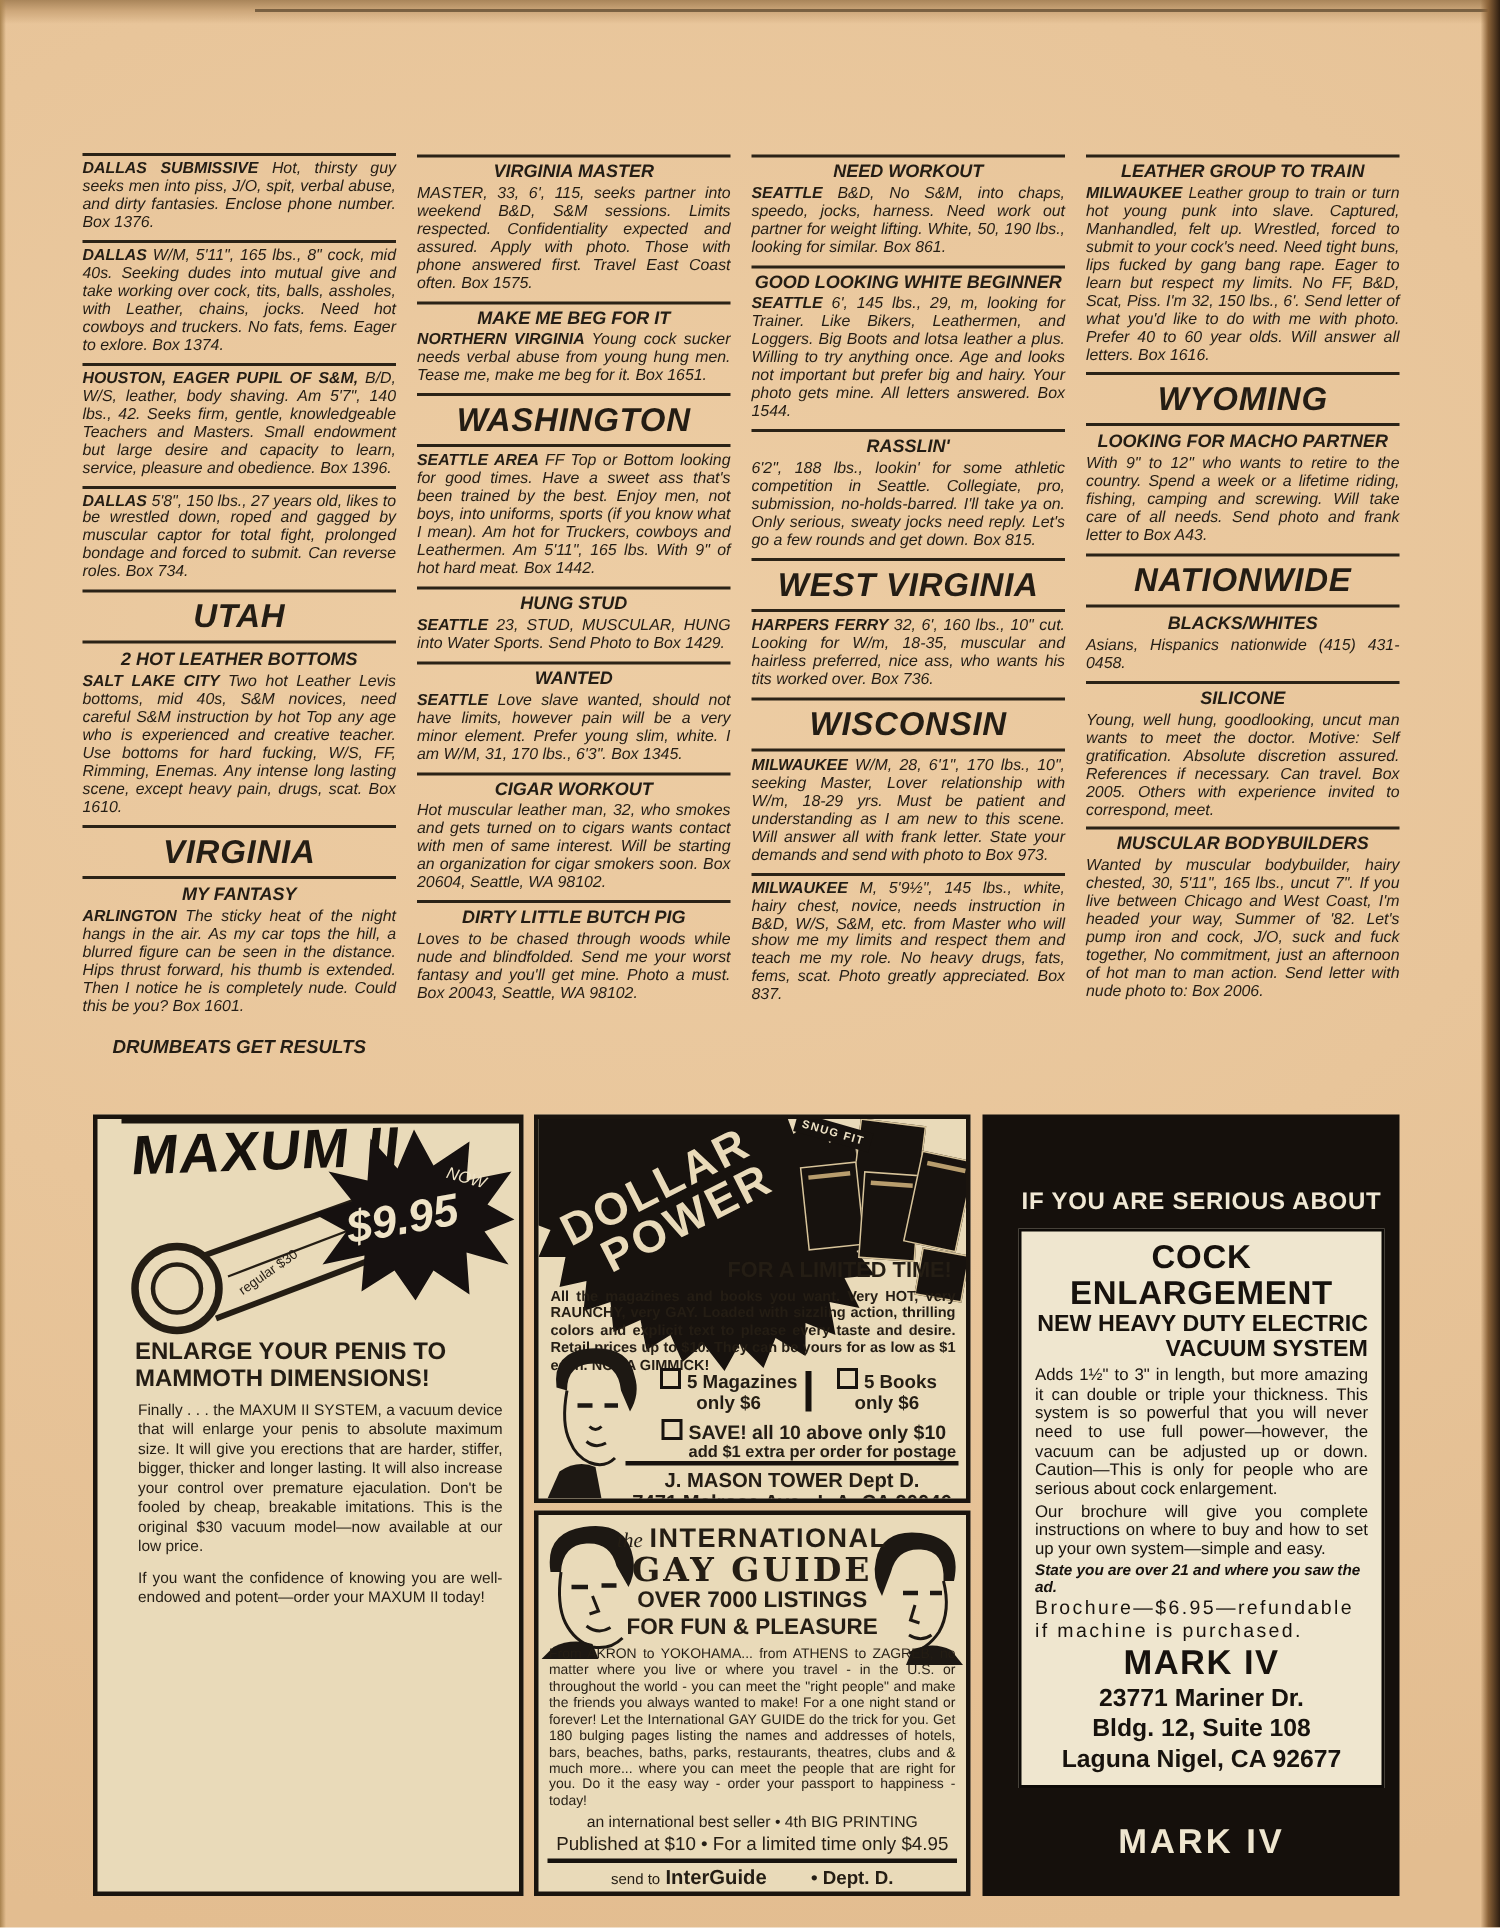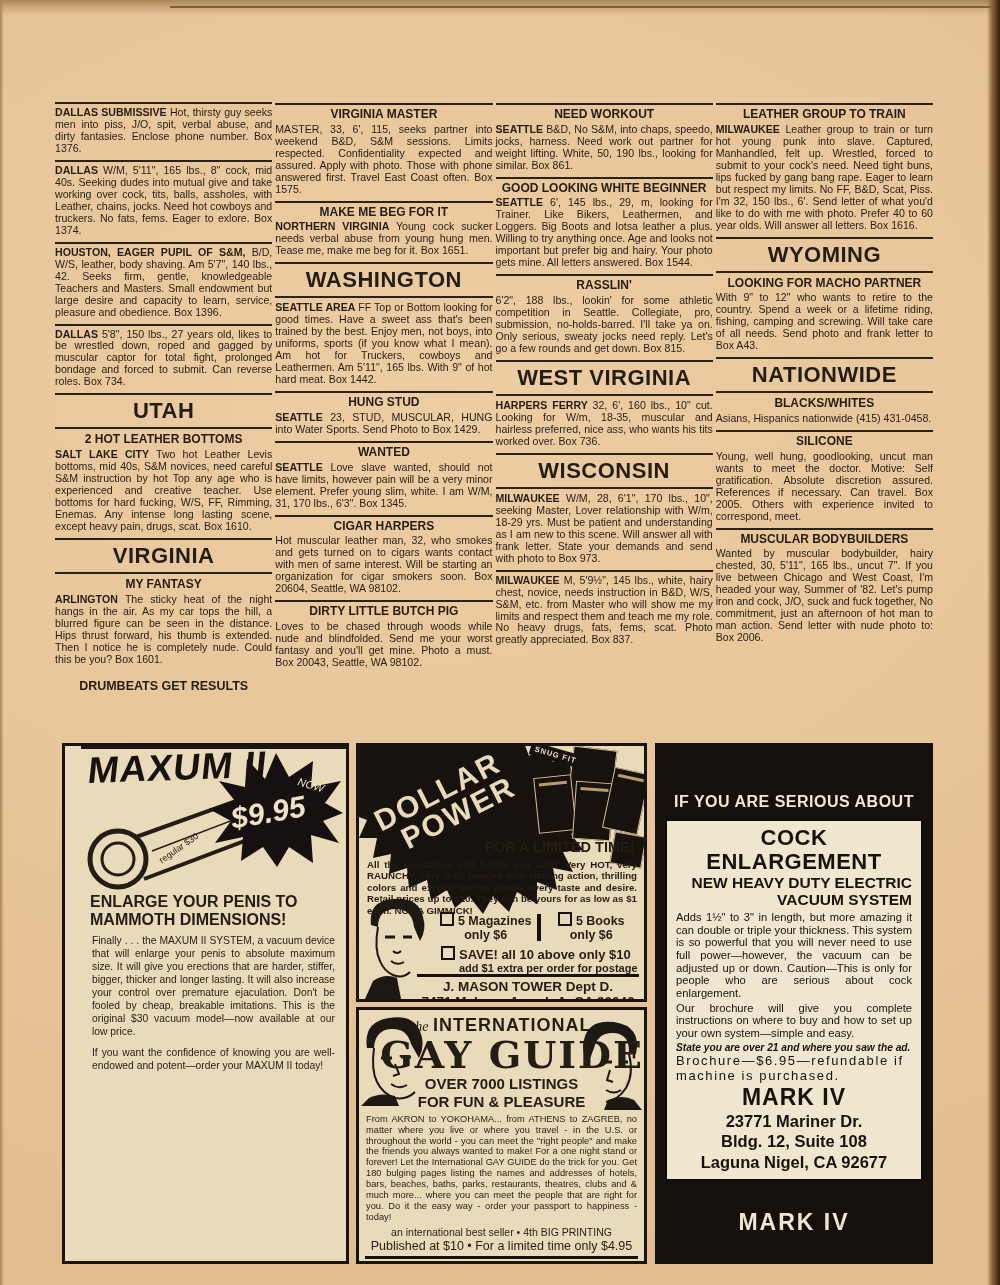--- a/index.html
+++ b/index.html
@@ -10,21 +10,21 @@
   }
   .edge-top{position:absolute;top:0;left:0;right:0;height:16px;
     background:linear-gradient(#a9855a,#cda77a 45%,rgba(233,199,156,0));pointer-events:none;}
   .edge-top:after{content:"";position:absolute;top:6px;left:170px;right:0;height:2px;background:#4d3a24;opacity:.65;}
   .edge-right{position:absolute;top:0;right:0;width:13px;height:100%;
     background:linear-gradient(to right,rgba(0,0,0,0),#8a6238 40%,#2d1d10);}
   .edge-left{position:absolute;top:0;left:0;width:4px;height:100%;
     background:linear-gradient(to right,#a9834f,rgba(0,0,0,0));}
 
   
-  .cols{position:absolute;left:55px;top:102px;width:878px;display:flex;gap:3px;}
+  .cols{position:absolute;left:55px;top:102px;width:878px;display:flex;gap:14px;font-style:italic;}
   .col{flex:1;min-width:0;}
   .adp{font-size:10.6px;line-height:1.13;text-align:justify;margin:0 0 5px;}
   .adp .lead{font-weight:bold;}
   .sub{font-weight:bold;font-size:12px;line-height:1.15;text-align:center;margin:1px 0 2px;}
   .sec{font-weight:bold;font-size:22px;letter-spacing:.5px;text-align:center;
        border-bottom:2px solid #2b2317;padding:1px 0 3px;margin:0 0 4px;}
   .note{font-weight:bold;font-size:12.5px;text-align:center;margin-top:13px;}
   .rt{border-top:2px solid #2b2317;padding-top:3px;}
 
   
@@ -69,37 +69,37 @@
     padding-top:2px;text-align:center;font-weight:bold;}
   .dp-foot .co{font-size:13.5px;}
   .dp-foot .addr{font-size:13.5px;}
   .dp-face{position:absolute;left:4px;bottom:0;}
 
   
   #ad-guide{left:356px;top:1007px;width:291px;height:257px;overflow:hidden;}
   .gg-head{text-align:center;padding-top:5px;position:relative;z-index:2;}
   .gg-line1 .the{font-style:italic;font-family:"Liberation Serif",serif;font-size:14px;}
   .gg-line1 .intl{font-size:18px;font-weight:bold;letter-spacing:1px;}
-  .gg-title{font-family:"DejaVu Serif",serif;font-weight:900;font-size:38px;letter-spacing:2px;line-height:1.02;text-align:right;}
+  .gg-title{font-family:"DejaVu Serif",serif;font-weight:900;font-size:22px;letter-spacing:2px;line-height:1.02;}
   .gg-sub{font-weight:bold;font-size:15px;line-height:1.2;}
   .gg-body{margin:3px 7px 0;font-size:9.3px;line-height:1.17;text-align:justify;position:relative;z-index:2;}
   .gg-best{text-align:center;font-size:10.5px;margin-top:3px;}
   .gg-pub{text-align:center;font-size:12.5px;font-weight:normal;margin-top:1px;}
   .gg-foot{border-top:3px solid #17120e;margin:3px 6px 0;padding-top:2px;text-align:center;}
   .gg-foot .l1{font-size:12.5px;}
   .gg-foot .l1 .brand{font-weight:900;font-size:13.5px;}
   .gg-foot .l1 .sendto{font-size:10px;}
   .gg-foot .l1 .dept{font-weight:bold;margin-left:26px;}
   .gg-face{position:absolute;z-index:1;}
   .gg-face.left{left:2px;top:4px;}
   .gg-face.right{right:2px;top:8px;}
 
   
   #ad-markiv{left:655px;top:743px;width:278px;height:521px;background:#15100c;border:none;
-    display:flex;flex-direction:column;overflow:hidden;}
+    display:flex;flex-direction:column;overflow:hidden;padding-left:14px;}
   .mk-kicker{margin-top:50px;text-align:center;color:#f0e8d4;font-weight:bold;font-size:16px;letter-spacing:.5px;flex:none;}
   .mk-box{margin:8px 10px 0;background:#efe6cf;border:2px solid #0d0a07;padding:5px 9px 7px;color:#17120d;flex:none;}
   .mk-t{font-size:22px;font-weight:bold;text-align:center;line-height:1.08;letter-spacing:.5px;}
   .mk-s{font-size:15.5px;font-weight:bold;text-align:right;line-height:1.15;}
   .mk-body{font-size:11.2px;line-height:1.13;text-align:justify;margin:2px 0 0;}
   .mk-note{font-size:10.2px;font-style:italic;font-weight:bold;margin-top:2px;}
   .mk-broch{font-size:13px;letter-spacing:1.6px;line-height:1.18;}
   .mk-brand{font-size:23px;font-weight:bold;text-align:center;margin-top:1px;letter-spacing:1px;}
   .mk-addr{font-size:16.5px;font-weight:bold;text-align:center;line-height:1.22;}
   .mk-footer{flex:1;display:flex;align-items:center;justify-content:center;color:#efe6cf;
@@ -129,21 +129,21 @@
       <div class="sub rt">VIRGINIA MASTER</div>
       <p class="adp">MASTER, 33, 6', 115, seeks partner into weekend B&amp;D, S&amp;M sessions. Limits respected. Confidentiality expected and assured. Apply with photo. Those with phone answered first. Travel East Coast often. Box 1575.</p>
       <div class="sub rt">MAKE ME BEG FOR IT</div>
       <p class="adp"><b class="lead">NORTHERN VIRGINIA </b>Young cock sucker needs verbal abuse from young hung men. Tease me, make me beg for it. Box 1651.</p>
       <div class="sec rt">WASHINGTON</div>
       <p class="adp"><b class="lead">SEATTLE AREA </b>FF Top or Bottom looking for good times. Have a sweet ass that's been trained by the best. Enjoy men, not boys, into uniforms, sports (if you know what I mean). Am hot for Truckers, cowboys and Leathermen. Am 5'11", 165 lbs. With 9" of hot hard meat. Box 1442.</p>
       <div class="sub rt">HUNG STUD</div>
       <p class="adp"><b class="lead">SEATTLE </b>23, STUD, MUSCULAR, HUNG into Water Sports. Send Photo to Box 1429.</p>
       <div class="sub rt">WANTED</div>
       <p class="adp"><b class="lead">SEATTLE </b>Love slave wanted, should not have limits, however pain will be a very minor element. Prefer young slim, white. I am W/M, 31, 170 lbs., 6'3". Box 1345.</p>
-      <div class="sub rt">CIGAR HARPERS</div>
+      <div class="sub rt">CIGAR WORKOUT</div>
       <p class="adp">Hot muscular leather man, 32, who smokes and gets turned on to cigars wants contact with men of same interest. Will be starting an organization for cigar smokers soon. Box 20604, Seattle, WA 98102.</p>
       <div class="sub rt">DIRTY LITTLE BUTCH PIG</div>
       <p class="adp">Loves to be chased through woods while nude and blindfolded. Send me your worst fantasy and you'll get mine. Photo a must. Box 20043, Seattle, WA 98102.</p>
     </div>
   <div class="col">
       <div class="sub rt">NEED WORKOUT</div>
       <p class="adp"><b class="lead">SEATTLE </b>B&amp;D, No S&amp;M, into chaps, speedo, jocks, harness. Need work out partner for weight lifting. White, 50, 190 lbs., looking for similar. Box 861.</p>
       <div class="sub rt">GOOD LOOKING WHITE BEGINNER</div>
       <p class="adp"><b class="lead">SEATTLE </b>6', 145 lbs., 29, m, looking for Trainer. Like Bikers, Leathermen, and Loggers. Big Boots and lotsa leather a plus. Willing to try anything once. Age and looks not important but prefer big and hairy. Your photo gets mine. All letters answered. Box 1544.</p>
       <div class="sub rt">RASSLIN'</div>

